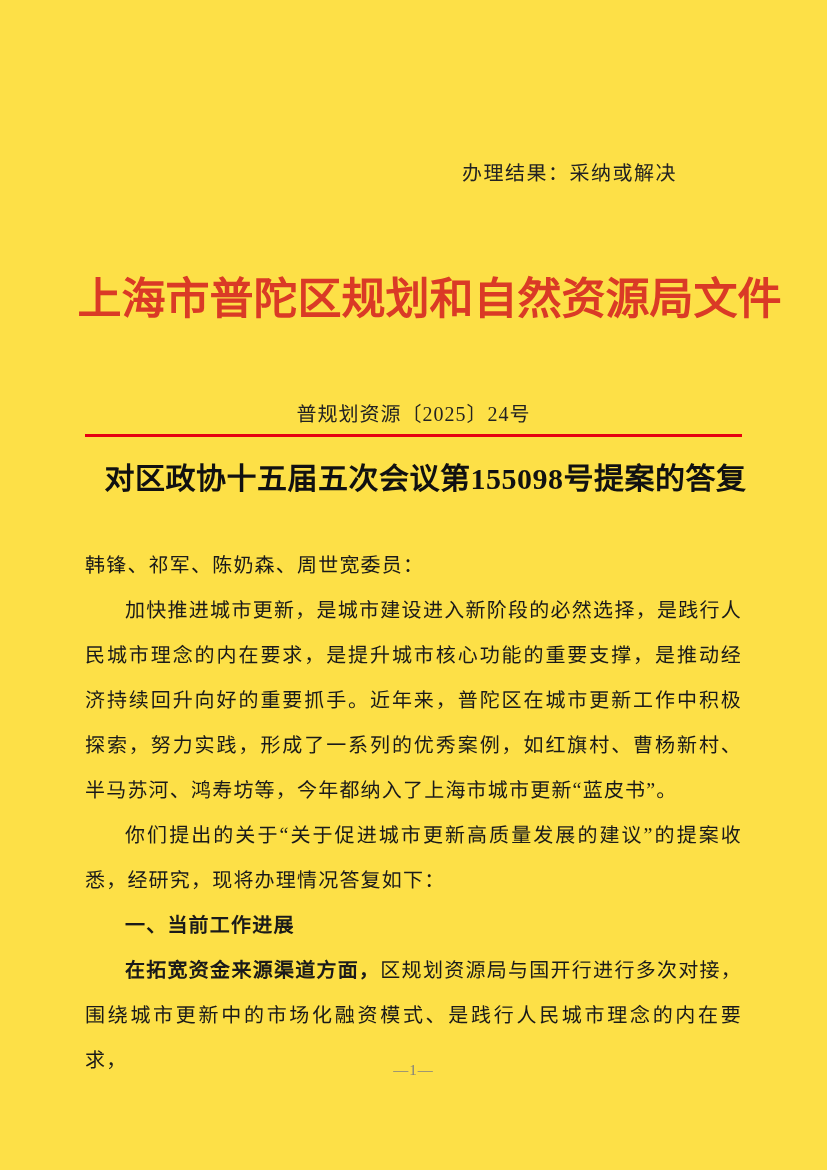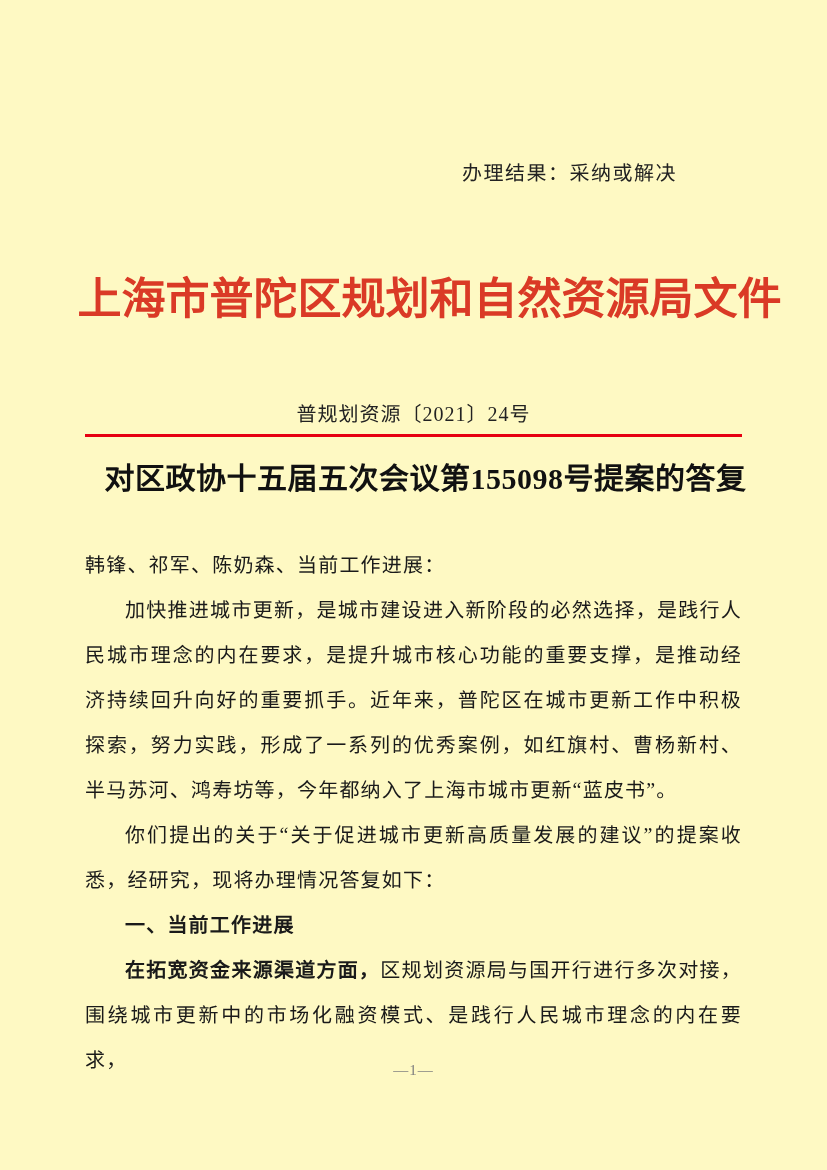--- a/index.html
+++ b/index.html
@@ -4,21 +4,21 @@
 <style>
   html, body {
     margin: 0;
     padding: 0;
     background: #ffffff;
   }
   .page {
     position: relative;
     width: 827px;
     height: 1170px;
-    background: #fef9c3;
+    background: #fde047;
     font-family: "Liberation Serif", "DejaVu Serif", serif;
     color: #1a1a1a;
     overflow: hidden;
   }
 
   
   .header-meta {
     position: absolute;
     left: 462px;
     top: 153px;
@@ -136,28 +136,28 @@
 <body>
 
 <div class="page">
 
   <div class="header-meta">
     <div>办理结果：采纳或解决</div>
   </div>
 
   <h1 class="masthead">上海市普陀区规划和自然资源局文件</h1>
 
-  <div class="doc-number">普规划资源〔2021〕24号</div>
+  <div class="doc-number">普规划资源〔2025〕24号</div>
 
   <hr class="red-divider">
 
   <h2 class="doc-title">对区政协十五届五次会议第155098号提案的答复</h2>
 
   <div class="doc-body">
-    <p class="salutation">韩锋、祁军、陈奶森、当前工作进展：</p>
+    <p class="salutation">韩锋、祁军、陈奶森、周世宽委员：</p>
     <p class="para">加快推进城市更新，是城市建设进入新阶段的必然选择，是践行人民城市理念的内在要求，是提升城市核心功能的重要支撑，是推动经济持续回升向好的重要抓手。近年来，普陀区在城市更新工作中积极探索，努力实践，形成了一系列的优秀案例，如红旗村、曹杨新村、半马苏河、鸿寿坊等，今年都纳入了上海市城市更新“蓝皮书”。</p>
     <p class="para">你们提出的关于“关于促进城市更新高质量发展的建议”的提案收悉，经研究，现将办理情况答复如下：</p>
     <p class="section-heading">一、当前工作进展</p>
     <p class="para"><strong class="bold-lead">在拓宽资金来源渠道方面，</strong><span>区规划资源局与国开行进行多次对接，围绕城市更新中的市场化融资模式、是践行人民城市理念的内在要求，</span></p>
   </div>
 
   <div class="page-footer">—1—</div>
 
 </div>
 

